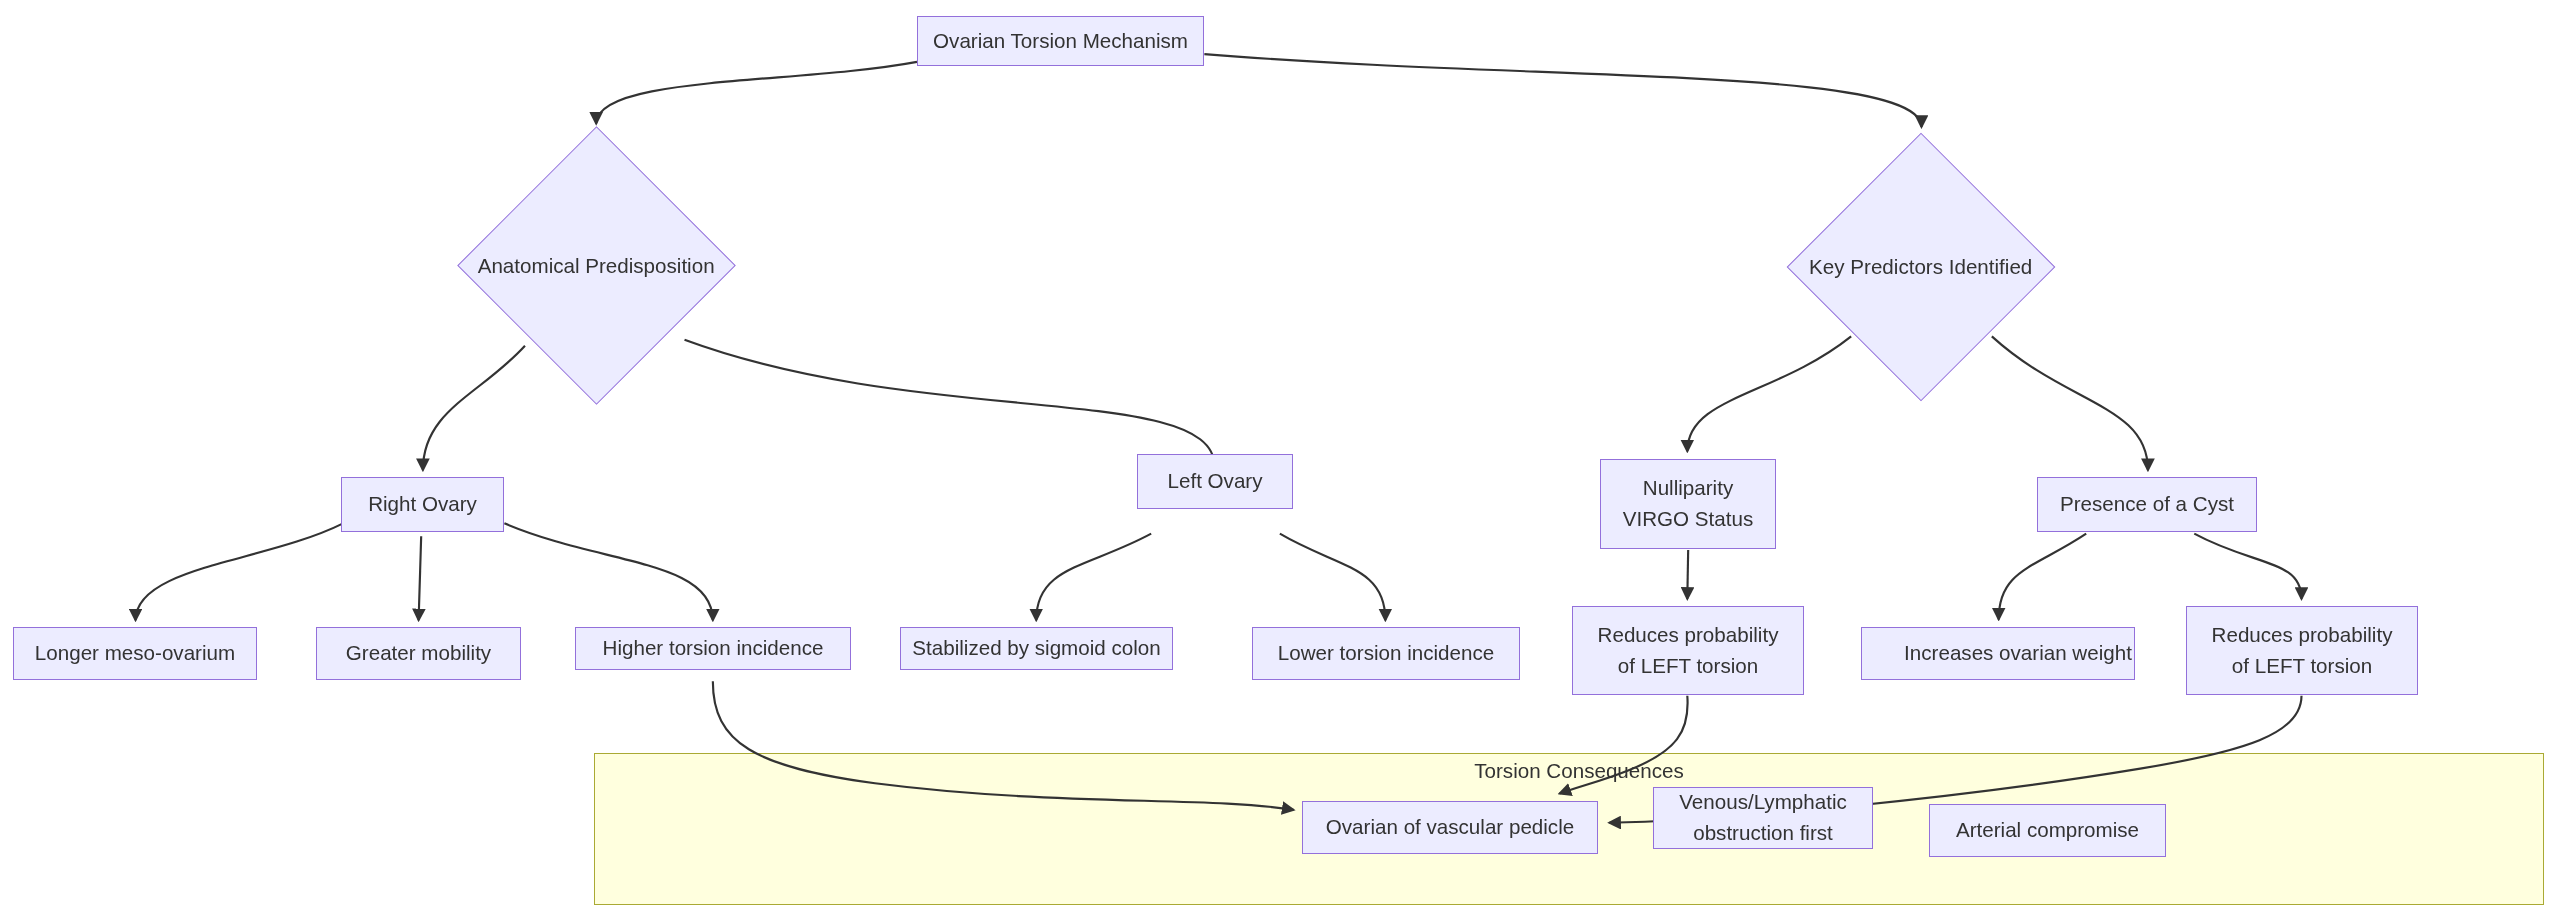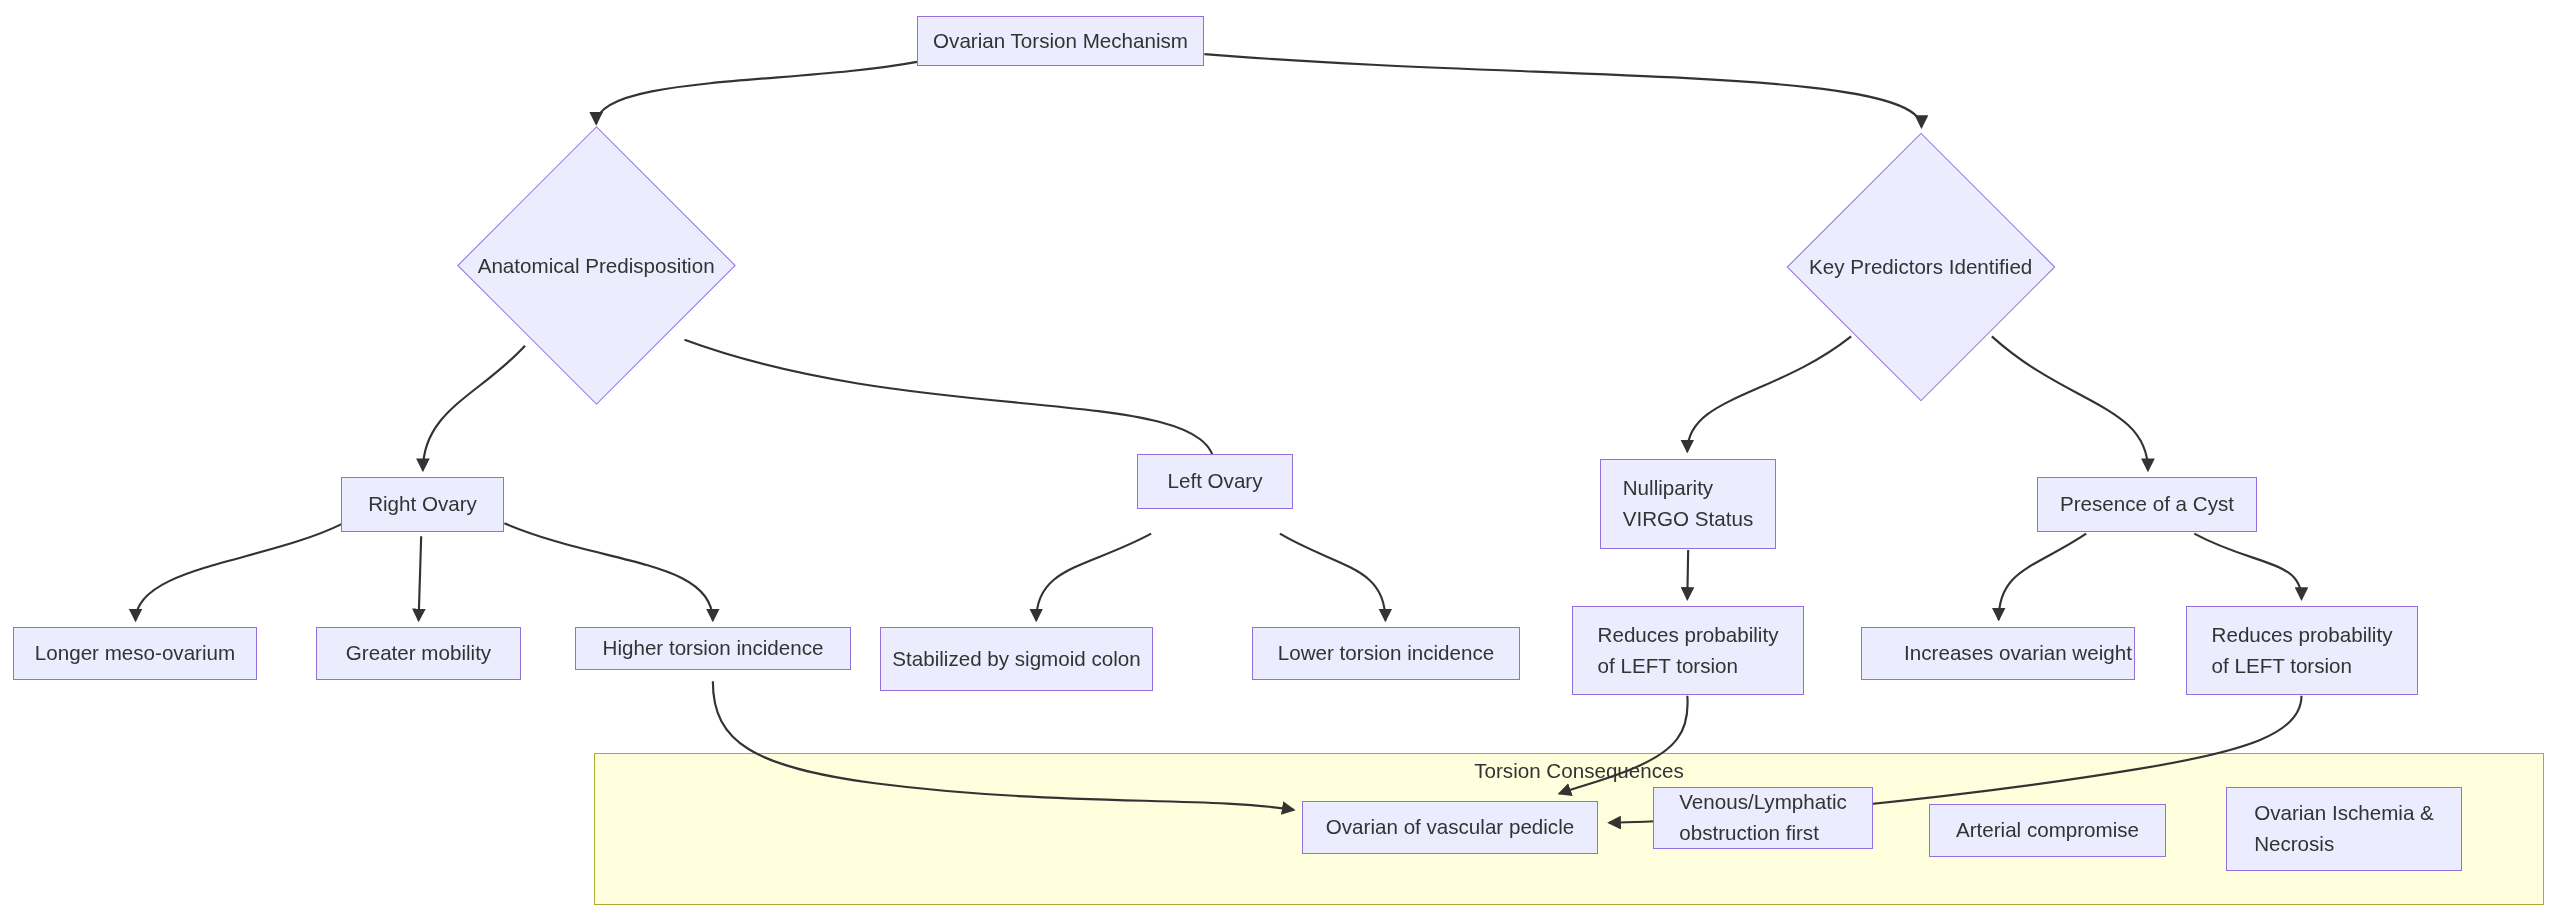--- a/index.html
+++ b/index.html
@@ -9,20 +9,21 @@
     background:#ffffff;
     font-family:"Liberation Sans", sans-serif;
     color:#333333;
     overflow:hidden;
   }
   .node{
     position:absolute;
     background:#ECECFF;
     border:1.7px solid #9370DB;
     display:flex;align-items:center;justify-content:center;
+    text-align:center;
     font-size:20.6px;line-height:1.5;
     box-sizing:border-box;
     z-index:3;
   }
   .node-label{white-space:pre-line;}
   .diamond{
     position:absolute;
     background:#ECECFF;
     border:1.7px solid #9370DB;
     transform:rotate(45deg);
@@ -123,21 +124,21 @@
   </div>
 
   <div class="node" style="left:316px;top:627px;width:205px;height:53px;">
     <span class="node-label">Greater mobility</span>
   </div>
 
   <div class="node" style="left:575px;top:627px;width:276px;height:43px;">
     <span class="node-label">Higher torsion incidence</span>
   </div>
 
-  <div class="node" style="left:880px;top:627px;width:273px;height:64px;">
+  <div class="node" style="left:900px;top:627px;width:273px;height:43px;">
     <span class="node-label">Stabilized by sigmoid colon</span>
   </div>
 
   <div class="node" style="left:1252px;top:627px;width:268px;height:53px;">
     <span class="node-label">Lower torsion incidence</span>
   </div>
 
   <div class="node" style="left:1572px;top:606px;width:232px;height:89px;">
     <span class="node-label">Reduces probability
 of LEFT torsion</span>
@@ -158,19 +159,15 @@
 
   <div class="node" style="left:1653px;top:787px;width:220px;height:62px;">
     <span class="node-label">Venous/Lymphatic
 obstruction first</span>
   </div>
 
   <div class="node" style="left:1929px;top:804px;width:237px;height:53px;">
     <span class="node-label">Arterial compromise</span>
   </div>
 
-  <div class="node" style="left:2226px;top:787px;width:236px;height:84px;">
-    <span class="node-label">Ovarian Ischemia &amp;
-Necrosis</span>
-  </div>
 
 </div>
 
 
 </body></html>

